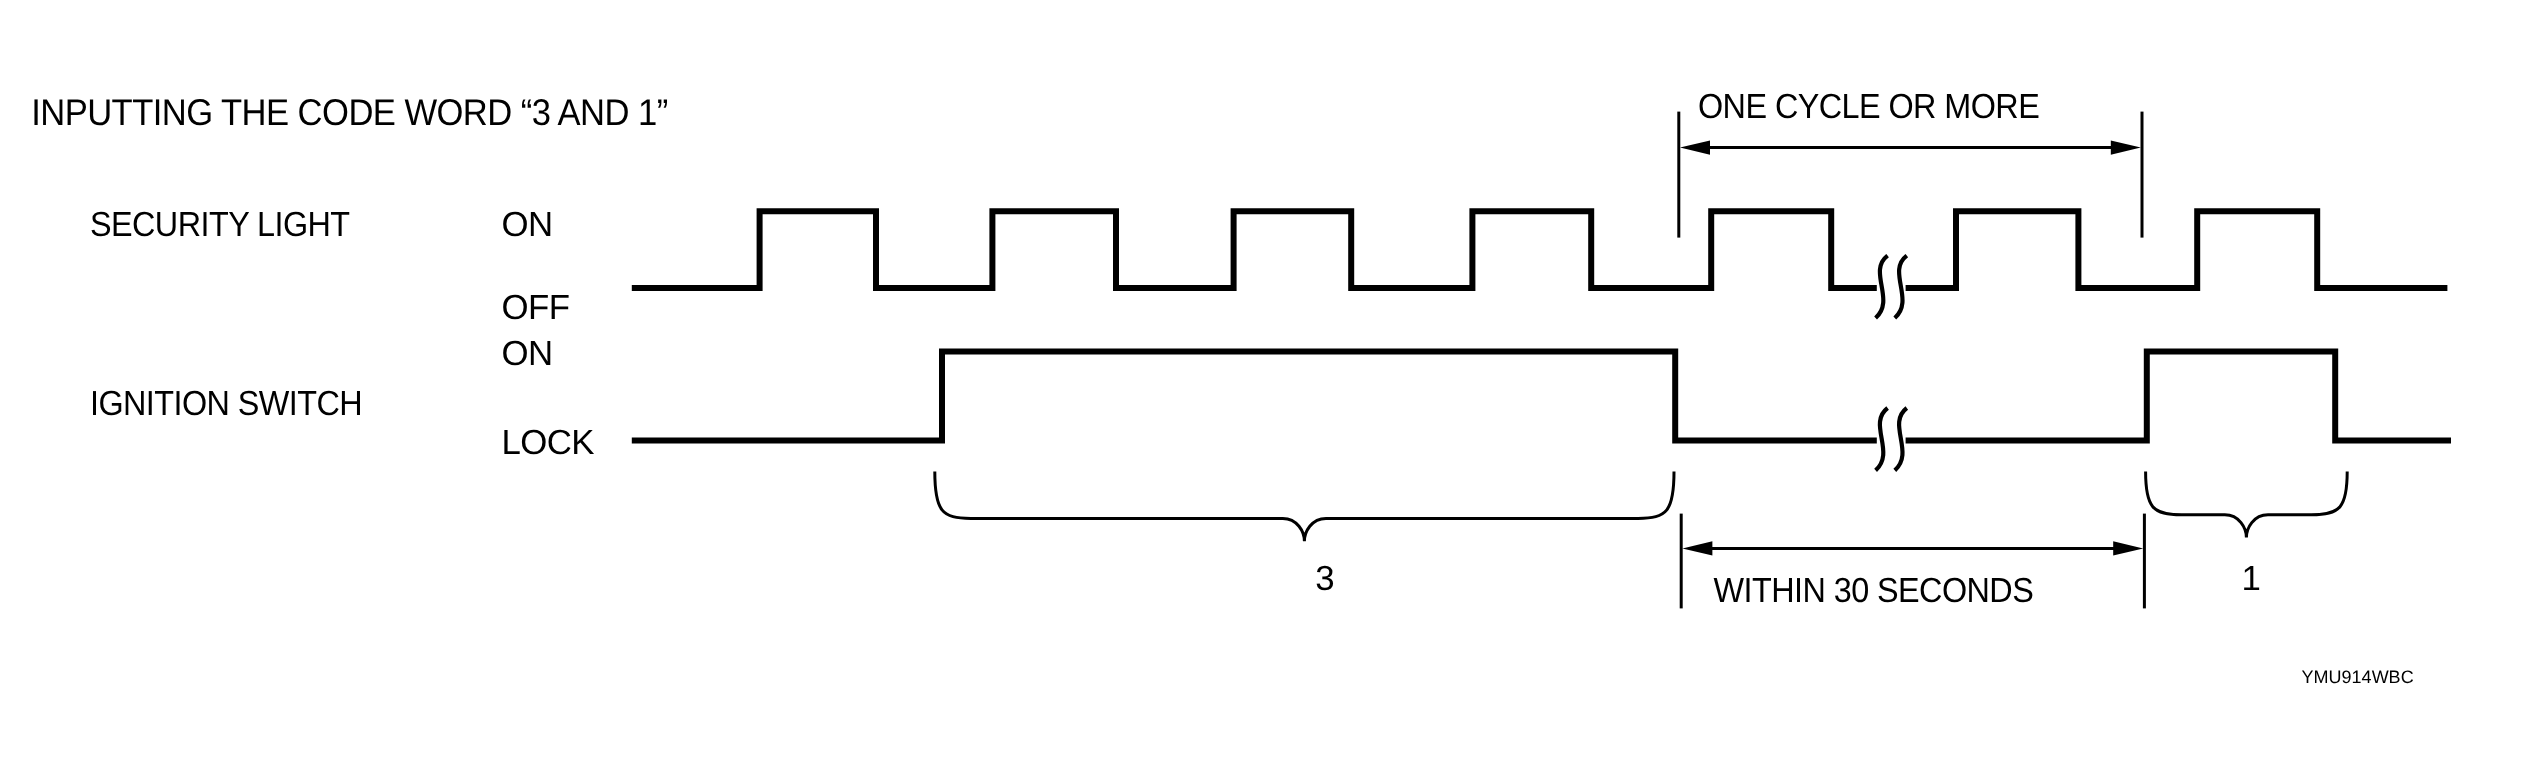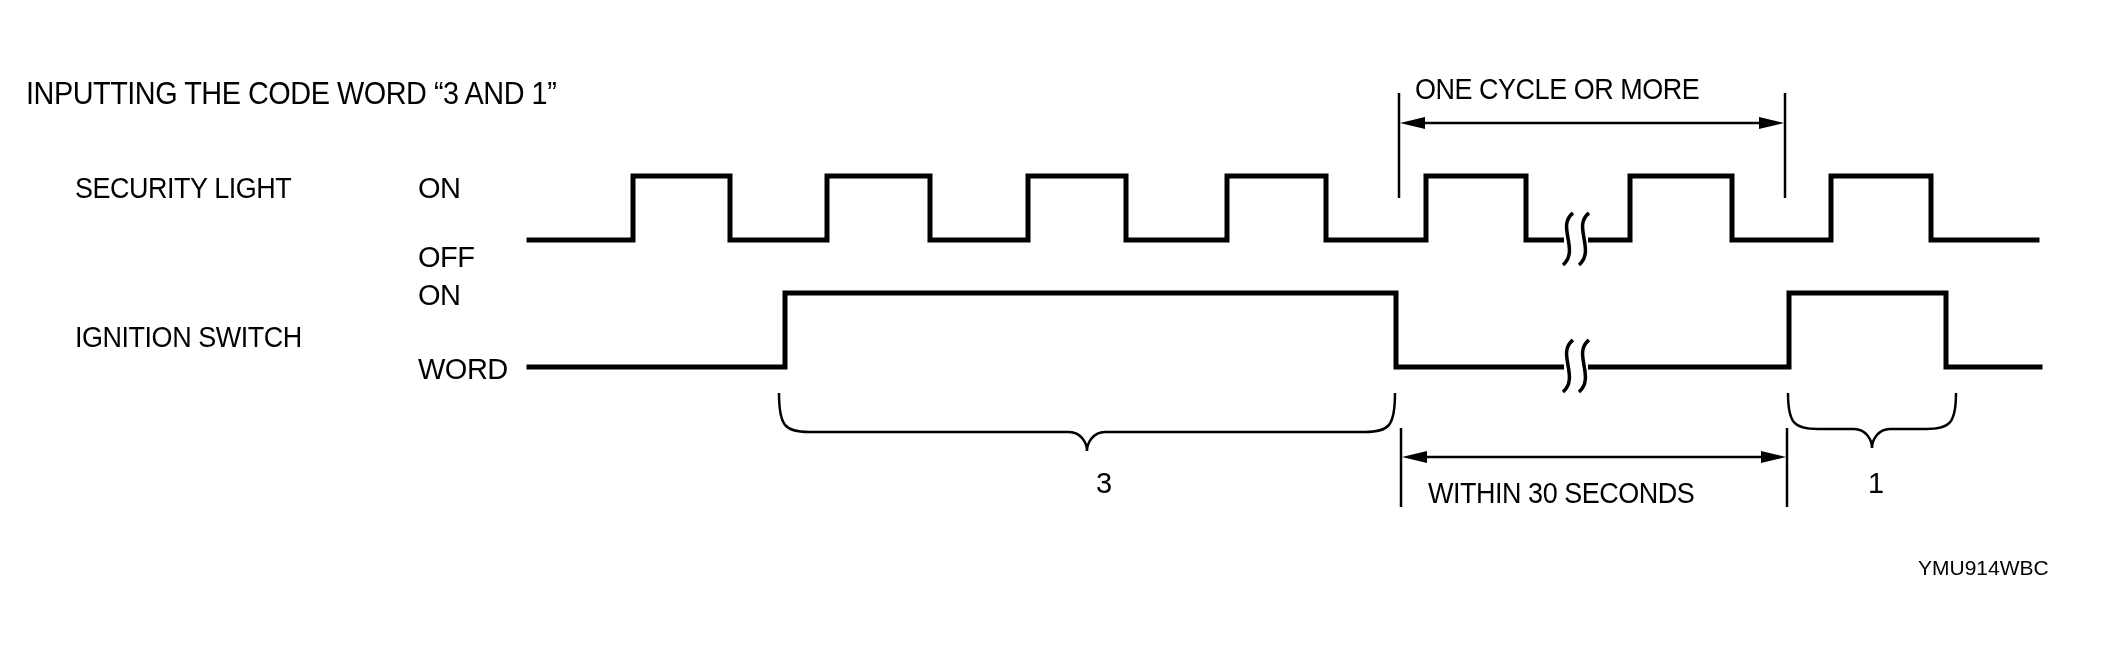--- a/index.html
+++ b/index.html
@@ -2,21 +2,21 @@
 <html><head>
   <meta charset="utf-8">
   <style>
     html, body { margin: 0; padding: 0; background: #ffffff; }
     body { width: 2106px; height: 651px; position: relative; overflow: hidden; font-family: "Liberation Sans", sans-serif; color: #000; }
     .lbl { position: absolute; font-family: "Liberation Sans", sans-serif; color: #000; white-space: nowrap; line-height: 1; letter-spacing: -0.5px; }
     .title { left: 26px; top: 78px; font-size: 31px; transform: scaleX(0.93); transform-origin: left top; }
     .sig-name { font-size: 29px; transform: scaleX(0.93); transform-origin: left top; }
     .state { font-size: 29px; text-align: right; }
     .annot { font-size: 29px; transform: scaleX(0.93); transform-origin: left top; }
-    .code { font-size: 21px; letter-spacing: 0; }
+    .code { font-size: 15px; letter-spacing: 0; }
     svg { position: absolute; left: 0; top: 0; }
     .wave { fill: none; stroke: #000; stroke-width: 5; stroke-linejoin: miter; stroke-linecap: square; }
     .thin { fill: none; stroke: #000; stroke-width: 2.5; }
     .brace { fill: none; stroke: #000; stroke-width: 2.5; }
     .brk { fill: none; stroke: #000; stroke-width: 3.5; }
     .gapmask { fill: #fff; stroke: none; }
     .arrowhead { fill: #000; }
   </style>
 </head>
 <body>
@@ -24,21 +24,21 @@
 <div>
 
   <div class="lbl title">INPUTTING THE CODE WORD “3 AND 1”</div>
 
   <div class="lbl sig-name" style="left:75px; top:174px;">SECURITY LIGHT</div>
   <div class="lbl state" style="left:418px; top:174px;">ON</div>
   <div class="lbl state" style="left:418px; top:243px;">OFF</div>
 
   <div class="lbl state" style="left:418px; top:281px;">ON</div>
   <div class="lbl sig-name" style="left:75px; top:323px;">IGNITION SWITCH</div>
-  <div class="lbl state" style="left:418px; top:355px;">WORD</div>
+  <div class="lbl state" style="left:418px; top:355px;">LOCK</div>
 
   <div class="lbl annot" style="left:1415px; top:75px;">ONE CYCLE OR MORE</div>
   <div class="lbl annot" style="left:1428px; top:479px;">WITHIN 30 SECONDS</div>
   <div class="lbl state" style="left:1096px; top:469px;">3</div>
   <div class="lbl state" style="left:1868px; top:469px;">1</div>
 
   <div class="lbl code" style="left:1918px; top:557px;">YMU914WBC</div>
 
   <svg id="wave-svg" width="2106" height="651" viewBox="0 0 2106 651">
     <path id="wave-0" class="wave" d="M 529 240 L 633 240 L 633 176 L 730 176 L 730 240 L 827 240 L 827 176 L 930 176 L 930 240 L 1028 240 L 1028 176 L 1126 176 L 1126 240 L 1227 240 L 1227 176 L 1326 176 L 1326 240 L 1426 240 L 1426 176 L 1526 176 L 1526 240 L 1630 240 L 1630 176 L 1732 176 L 1732 240 L 1831 240 L 1831 176 L 1931 176 L 1931 240 L 2037 240"></path>

